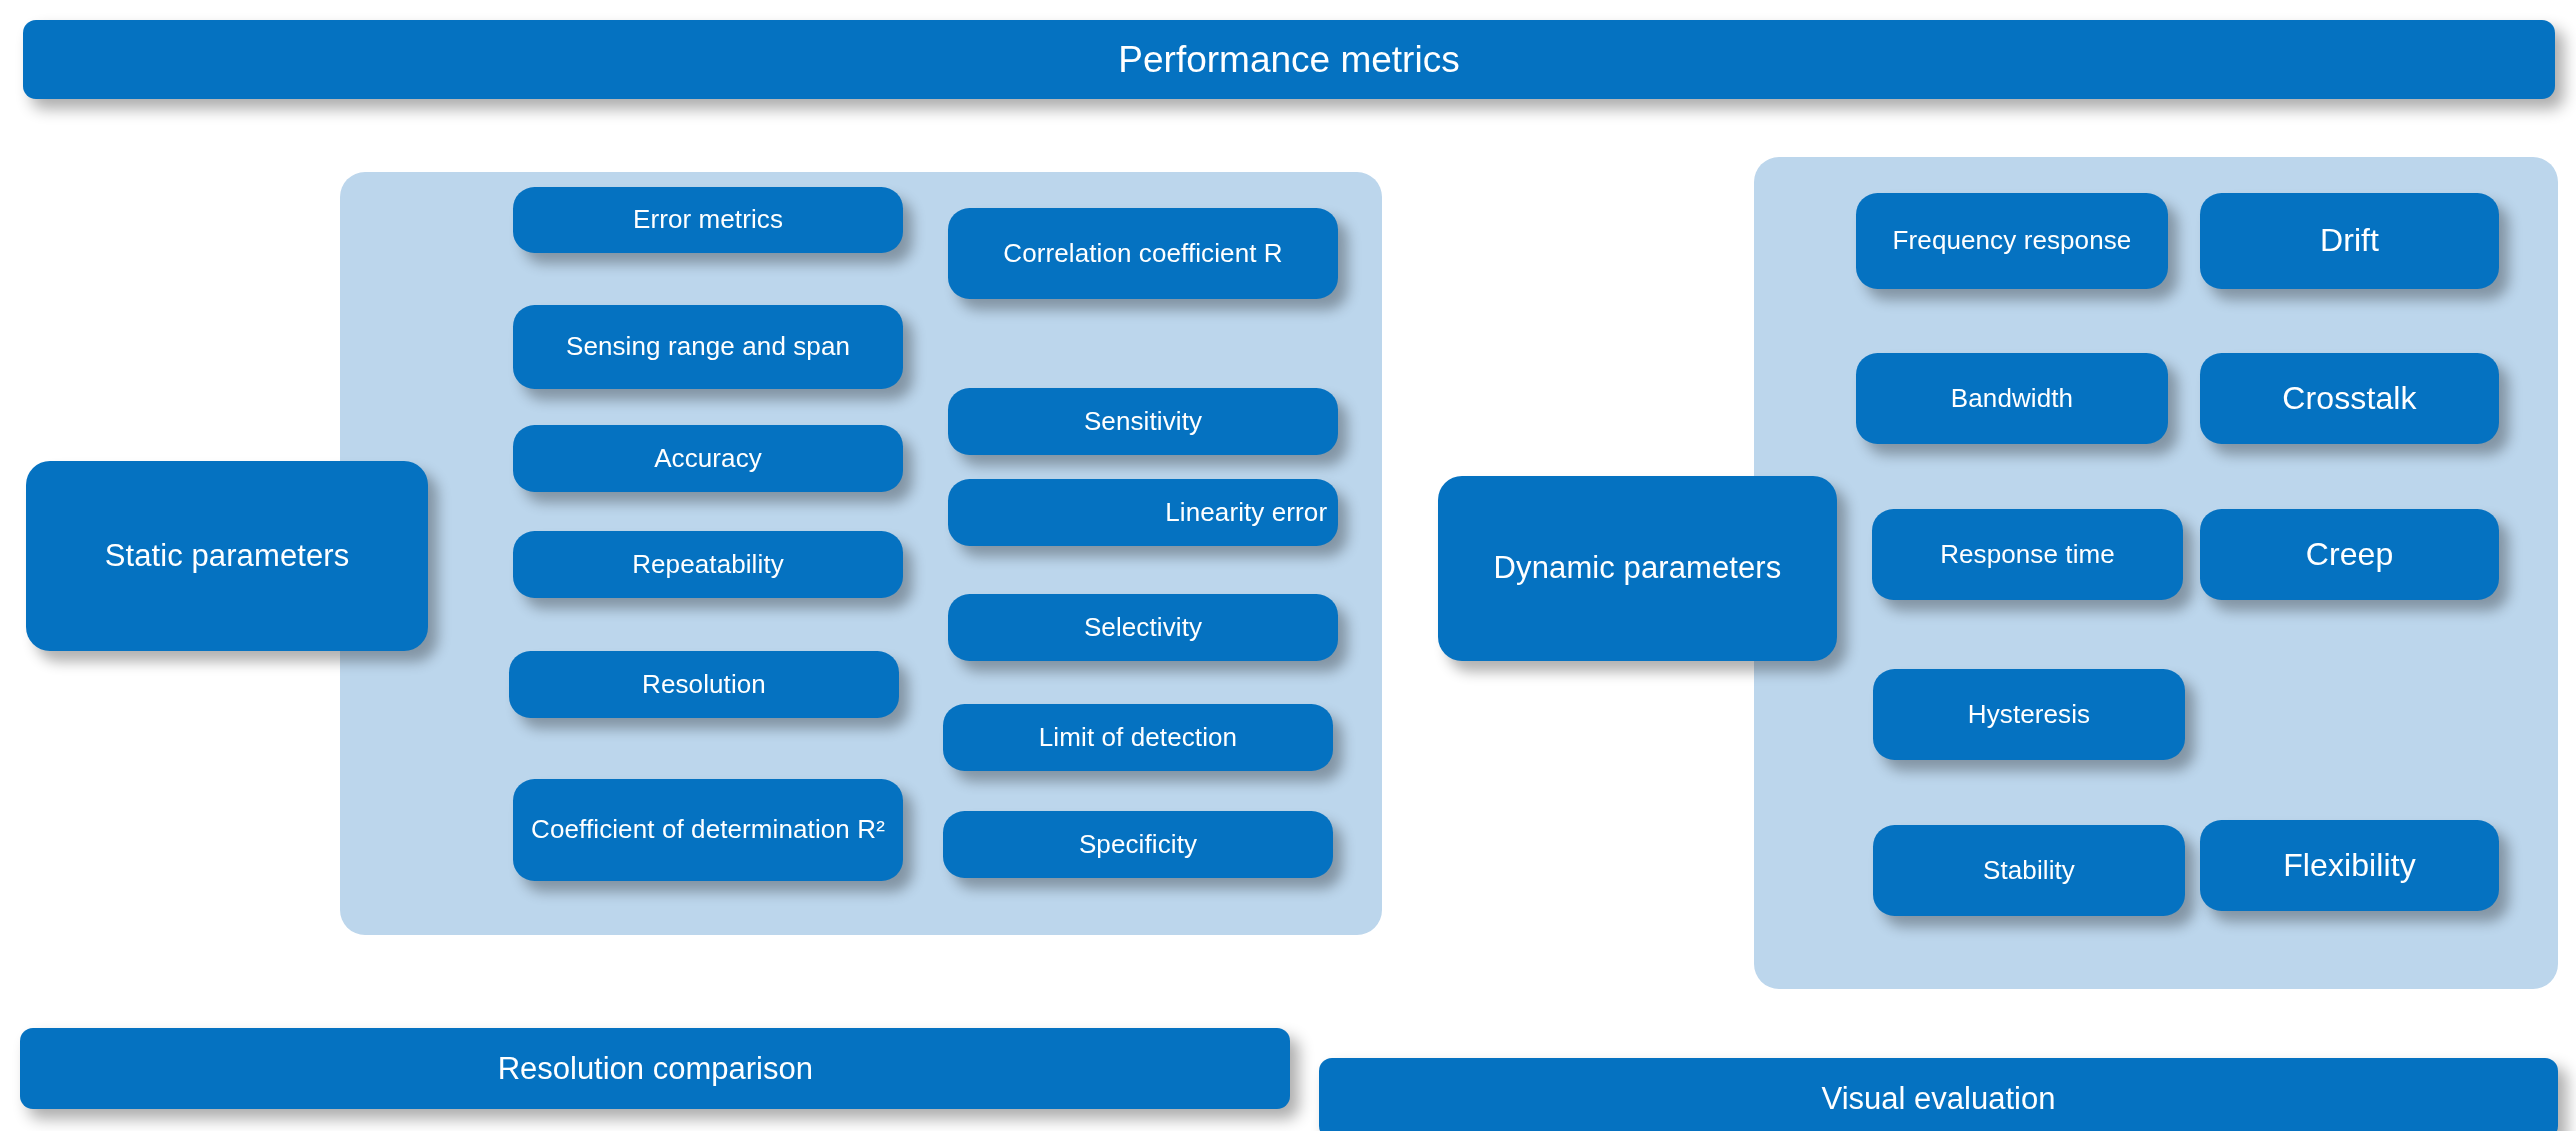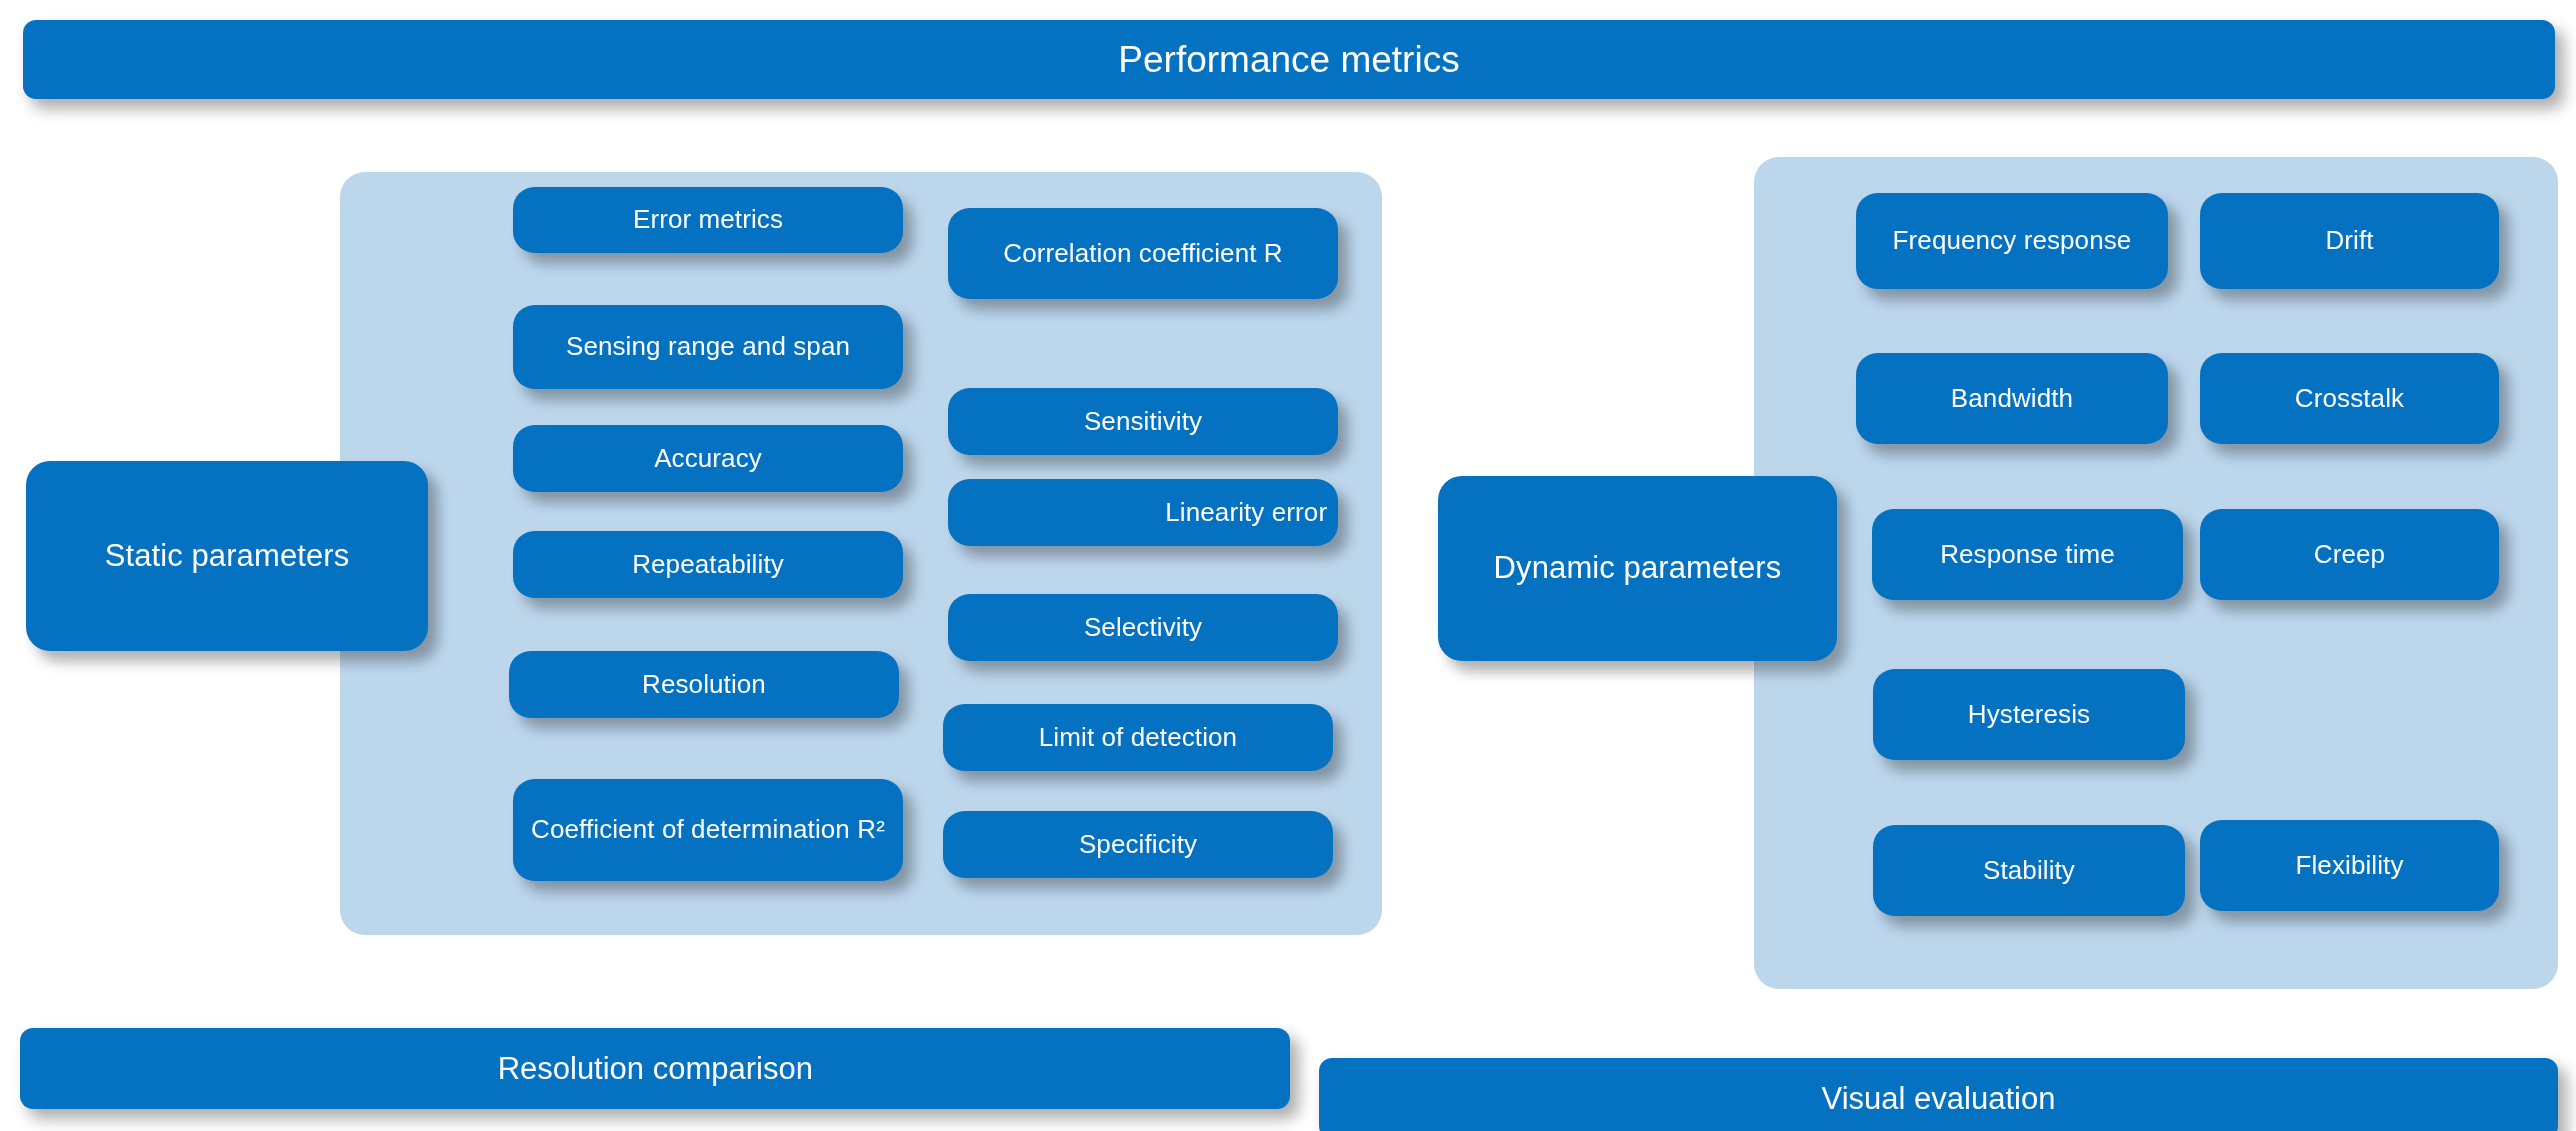--- a/index.html
+++ b/index.html
@@ -113,21 +113,21 @@
     border-radius: 24px;
     z-index: 5;
   }
 
   
   .s-col1 { left: 513px; width: 390px; font-size: 26px; }
   .s-col2 { left: 948px; width: 390px; font-size: 26px; }
 
   
   .d-col1 { left: 1856px; width: 312px; font-size: 26px; }
-  .d-col2 { left: 2200px; width: 299px; font-size: 26px; justify-content: center; }
+  .d-col2 { left: 2200px; width: 299px; font-size: 32px; justify-content: center; }
 </style>
 </head>
 <body>
 
 <div id="canvas">
 
   <div class="banner" id="header-banner">
     <span>Performance metrics</span>
   </div>
 

